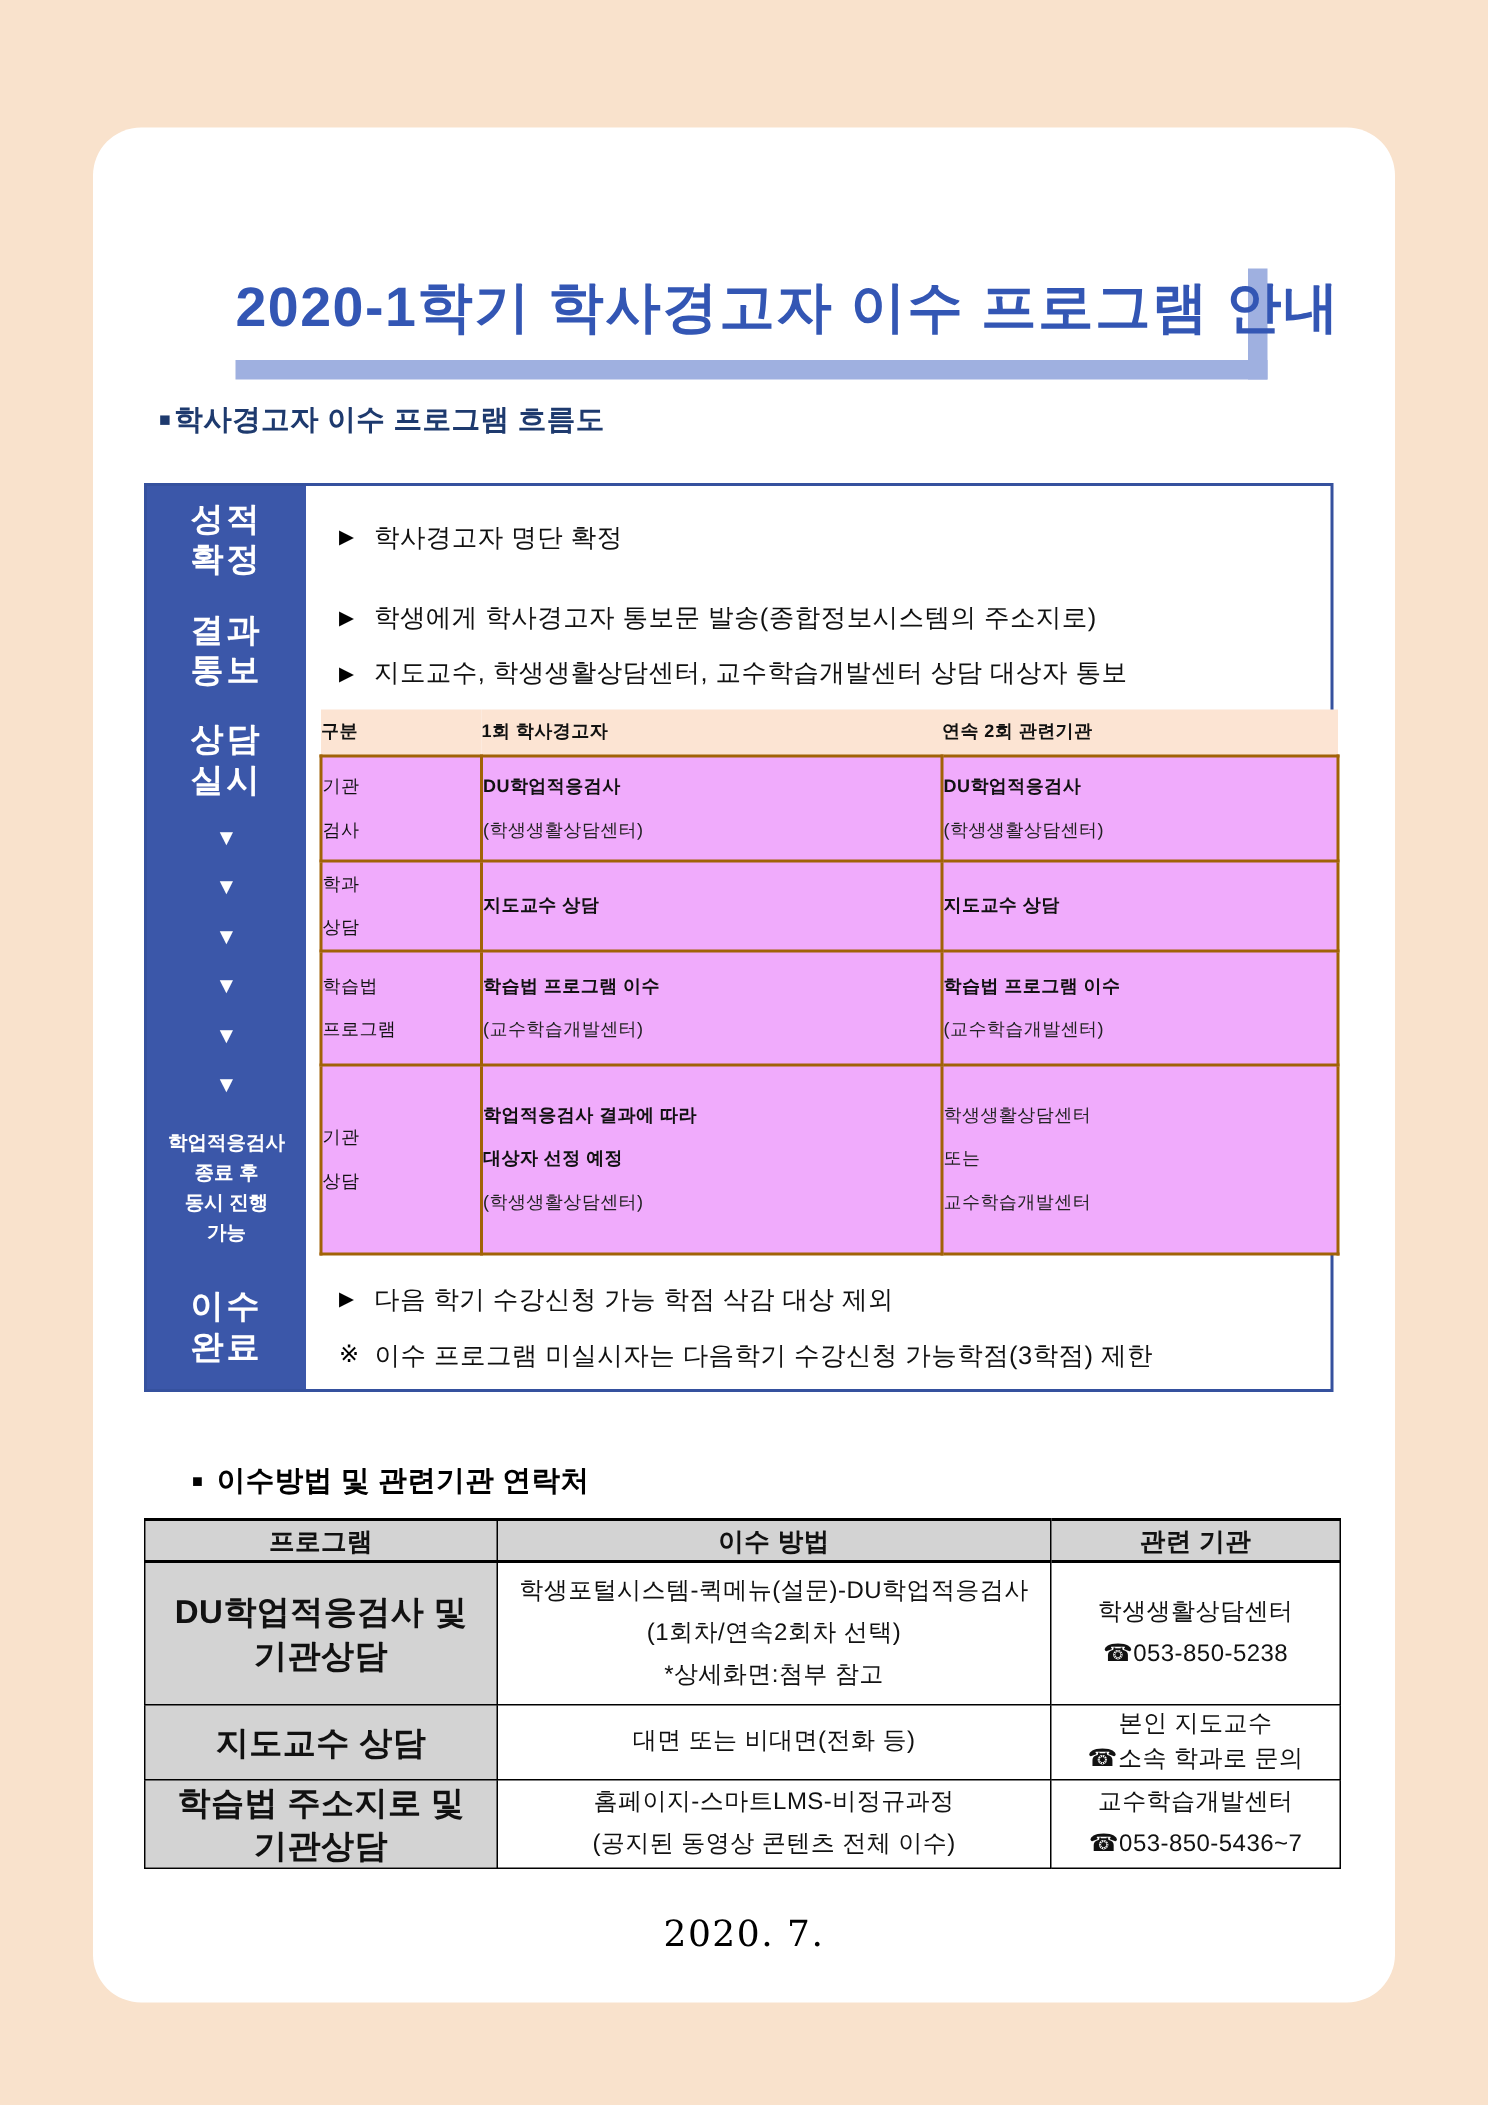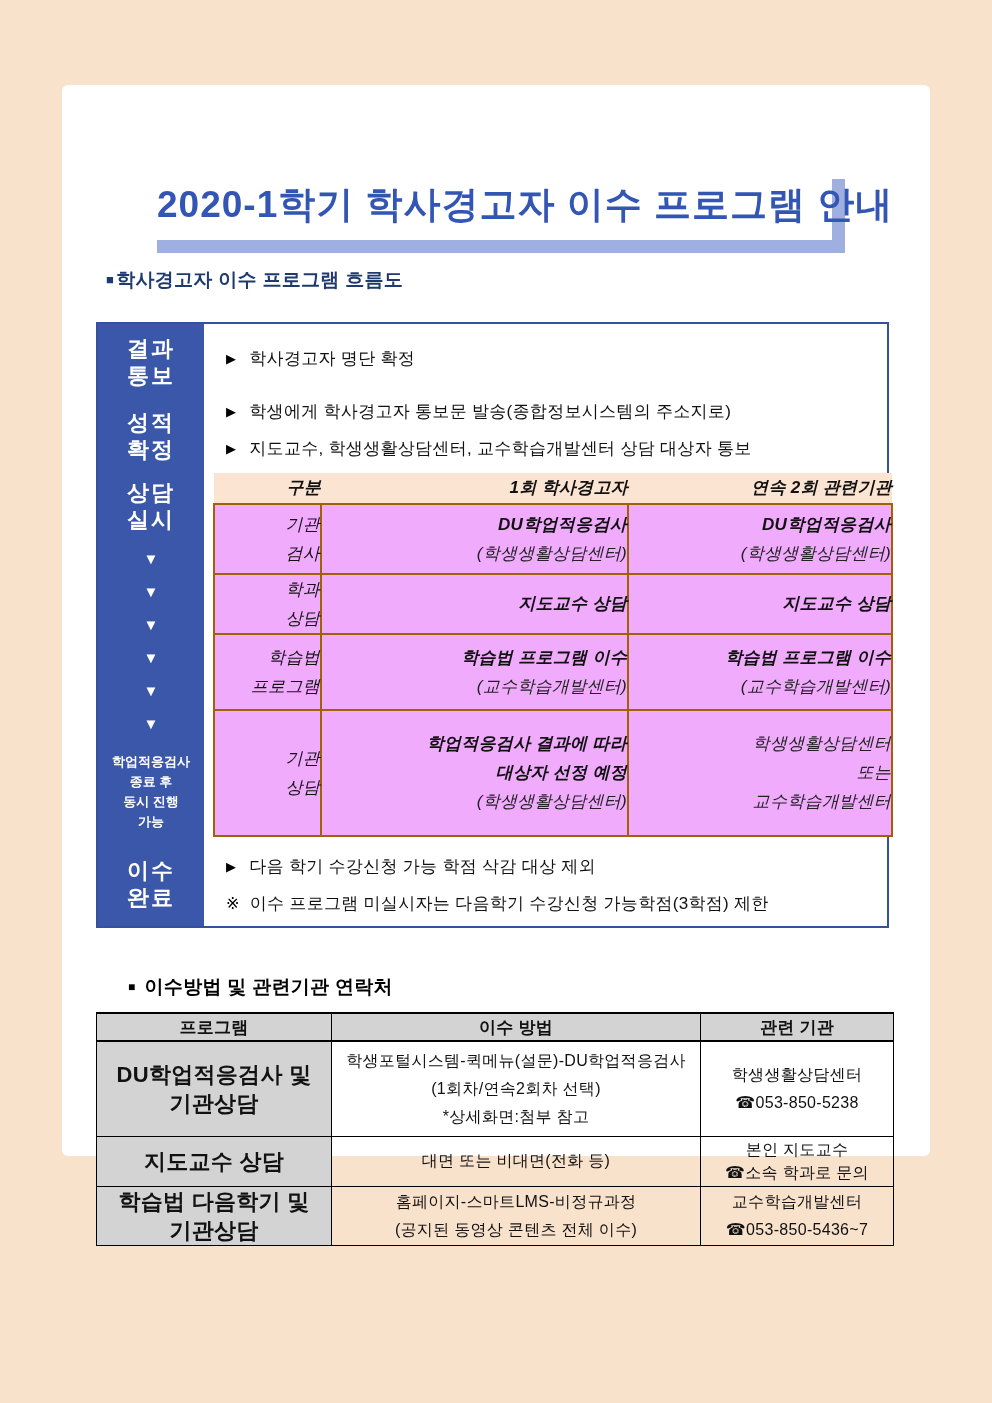--- a/index.html
+++ b/index.html
@@ -4,22 +4,22 @@
 <style>
   * { margin:0; padding:0; box-sizing:border-box; }
   html,body { width:992px; height:1403px; }
   body {
     background:#f9e2cc;
     font-family:"Liberation Sans","DejaVu Sans",sans-serif;
     position:relative; overflow:hidden;
     letter-spacing:0.3px; color:#111;
   }
   .card {
-    position:absolute; left:62px; top:85px; width:868px; height:1071px;
-    background:#ffffff; border-radius:6px;
+    position:absolute; left:62px; top:85px; width:868px; height:1250px;
+    background:#ffffff; border-radius:32px;
   }
   
   .title-box {
     position:absolute; left:95px; top:94px; width:688px;
     border-right:13px solid #9fb0e0; border-bottom:13px solid #9fb0e0;
     padding-bottom:9px; text-align:center;
   }
   .title {
     font-size:37px; font-weight:bold; color:#3356b4;
     line-height:52px; letter-spacing:1px; white-space:nowrap;
@@ -48,21 +48,21 @@
   .sb-note { margin-top:12px; font-size:13px; line-height:20px; font-weight:bold; letter-spacing:0; }
   .fcontent { flex:1; display:flex; flex-direction:column; }
   .csec { display:flex; flex-direction:column; justify-content:center; padding-left:22px; }
   .c1 { height:71px; } .c2 { height:77px; gap:14px; }
   .c4 { margin-top:7px; height:85px; gap:14px; }
   .bullet-line { font-size:17px; white-space:nowrap; display:flex; align-items:center; }
   .bm { font-size:13px; margin-right:13px; color:#000; }
   .bm.star { font-size:16px; margin-right:10px; }
   
   .itable { border-collapse:collapse; margin:5px 0 0 9px; width:678px; table-layout:fixed; }
-  .itable td { text-align:right; vertical-align:middle; font-size:17px; line-height:29px;font-style:italic; }
+  .itable td { text-align:left; vertical-align:middle; font-size:12px; line-height:29px; }
   .itable .ihead td { background:#fce4d3; height:31px; font-weight:bold; border:none; }
   .itable .ibody td { background:#f0abfc; border:2px solid #a16207; }
   .itable .lbl { font-weight:normal; }
   .itable .b { font-weight:bold; }
   .itable .r { font-weight:normal; color:#222; }
   
   .ctable {
     position:absolute; left:34px; top:927px; width:797px;
     border-collapse:collapse; table-layout:fixed;
   }
@@ -90,27 +90,27 @@
   <div class="title-box">
     <h1 class="title">2020-1학기 학사경고자 이수 프로그램 안내</h1>
   </div>
 
   <div class="sec-heading flow-heading">
     <span class="sq">■</span><span>학사경고자 이수 프로그램 흐름도</span>
   </div>
 
   <div class="flow">
     <div class="fsidebar">
+      <div class="sb-sec s1">
+        <div>성적</div>
+        <div>확정</div>
+      </div>
       <div class="sb-sec s2">
         <div>결과</div>
         <div>통보</div>
-      </div>
-      <div class="sb-sec s1">
-        <div>성적</div>
-        <div>확정</div>
       </div>
       <div class="sb-sec s3">
         <div>
           <div>상담</div>
           <div>실시</div>
         </div>
         <div class="arrows">
           <div class="arrow">▼</div>
           <div class="arrow">▼</div>
           <div class="arrow">▼</div>
@@ -271,29 +271,30 @@
       <td>
         <div>대면 또는 비대면(전화 등)</div>
       </td>
       <td class="org">
         <div>본인 지도교수</div>
         <div>☎소속 학과로 문의</div>
       </td>
     </tr>
     <tr style="height:58px">
       <td class="prog">
-        <div>학습법 다음학기 및</div>
+        <div>학습법 주소지로 및</div>
         <div>기관상담</div>
       </td>
       <td>
         <div>홈페이지-스마트LMS-비정규과정</div>
         <div>(공지된 동영상 콘텐츠 전체 이수)</div>
       </td>
       <td class="org">
         <div>교수학습개발센터</div>
         <div>☎053-850-5436~7</div>
       </td>
     </tr>
   </tbody>
     </table>
 
+  <div class="date">2020. 7.</div>
 
 </div>
 
 </body></html>

